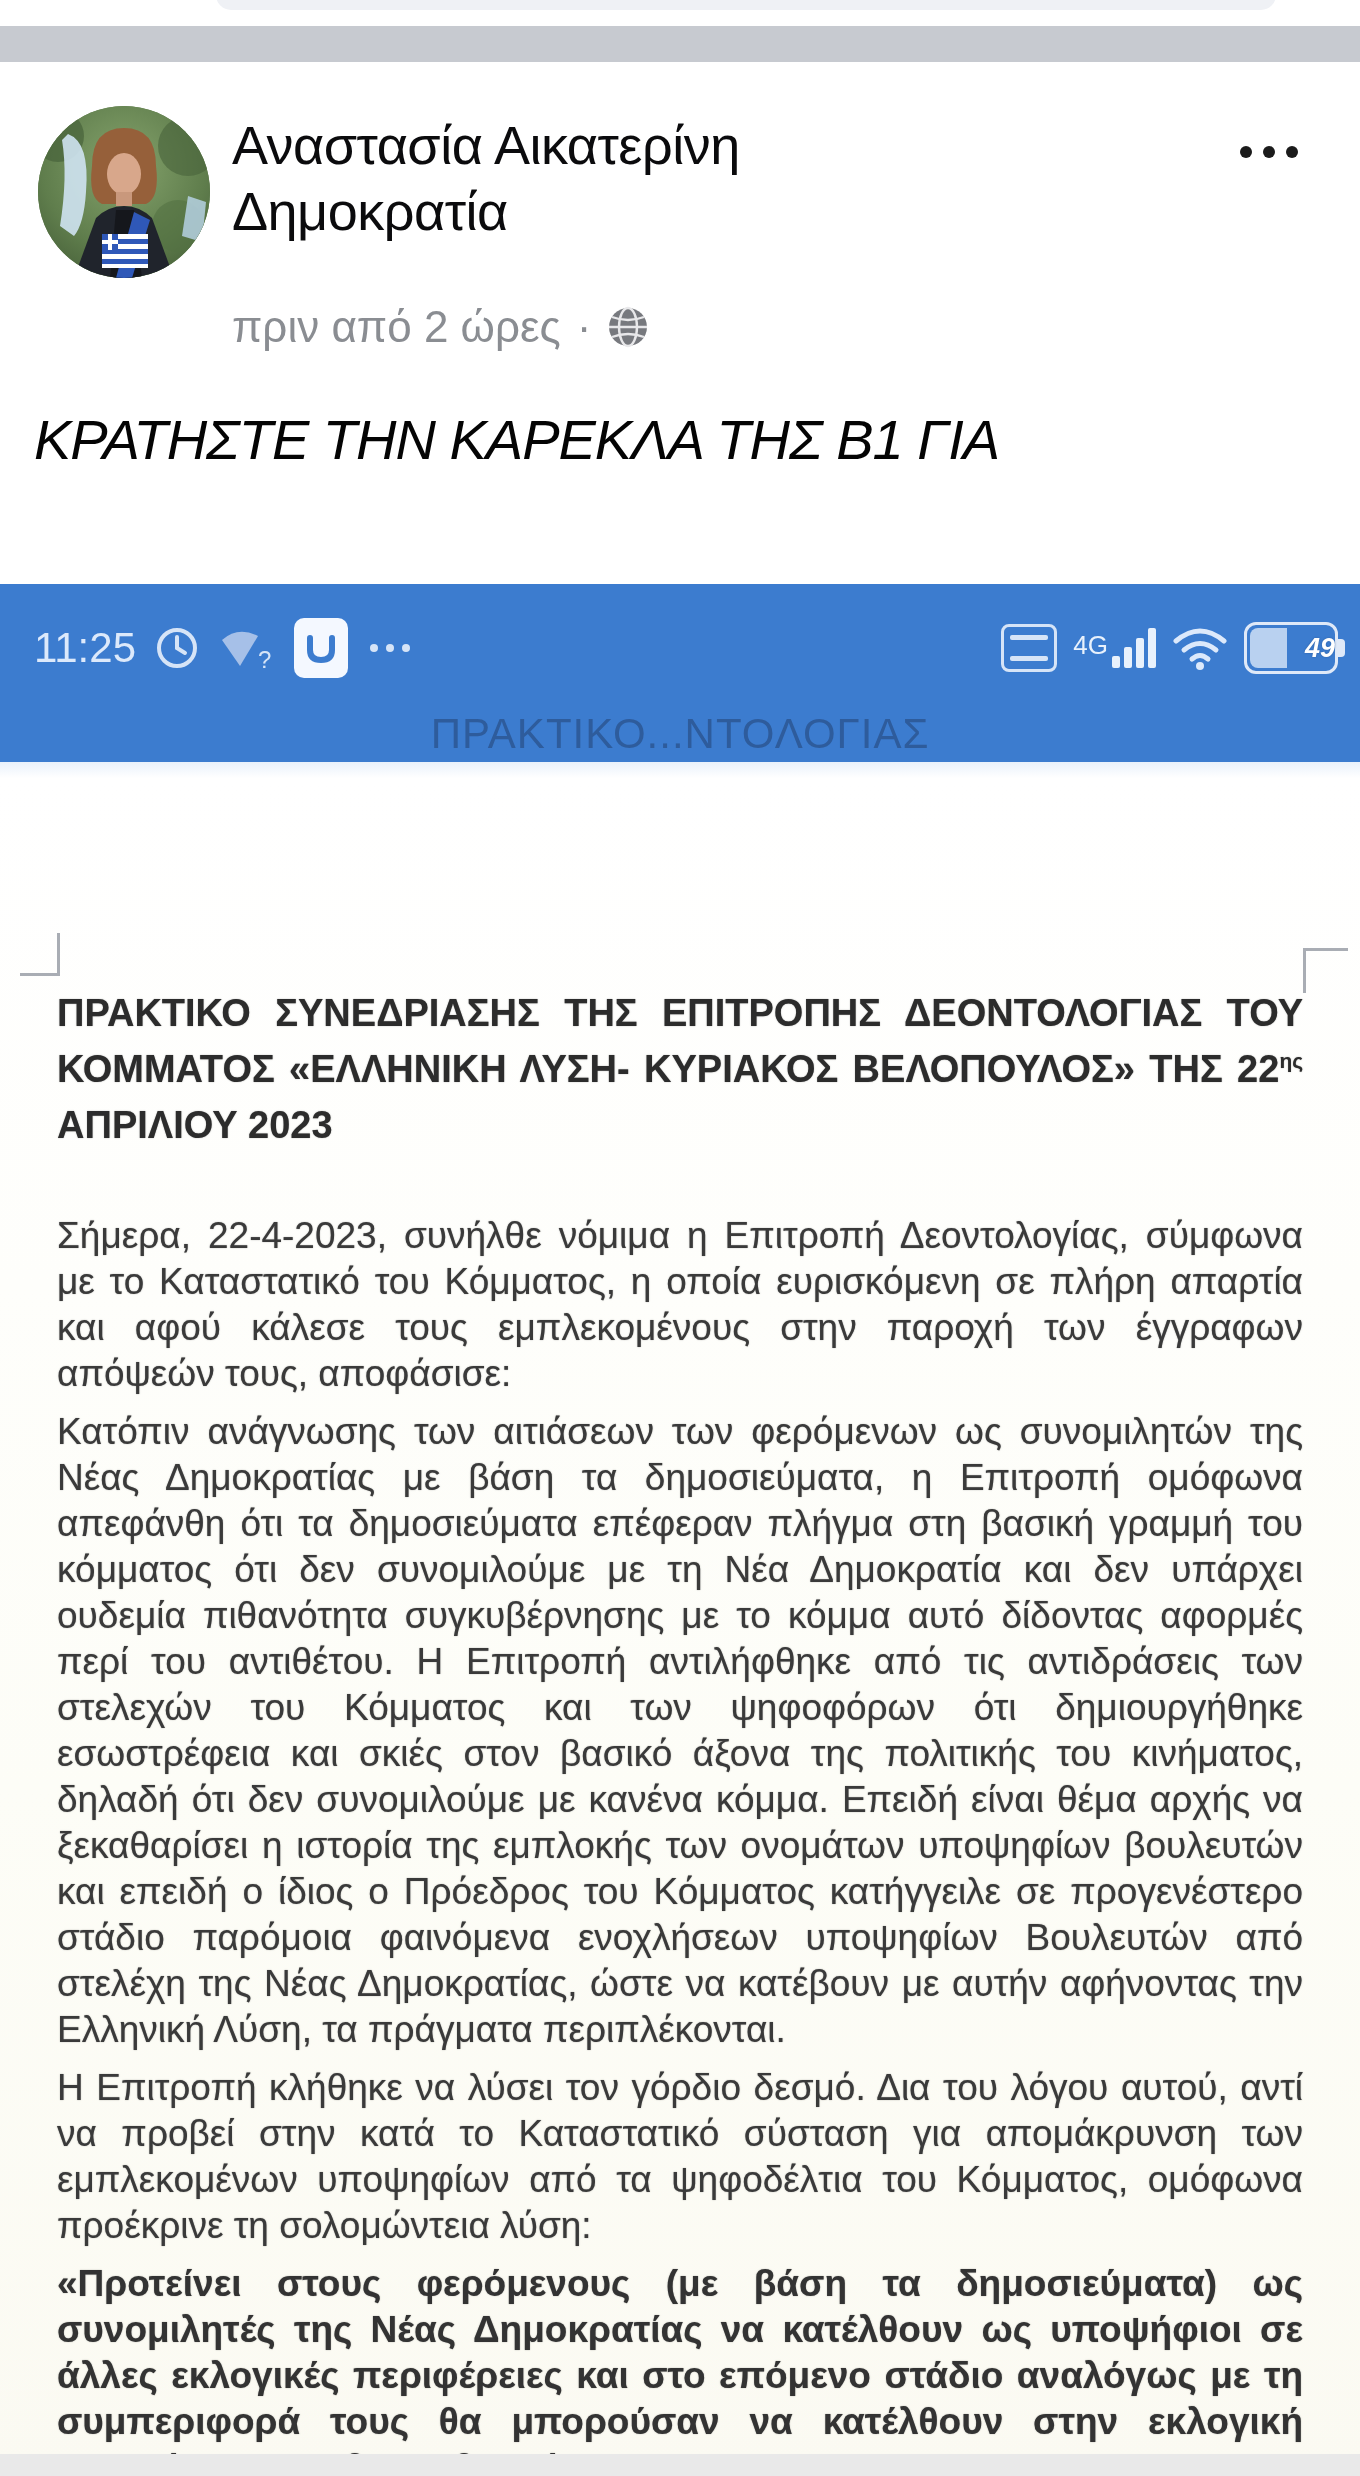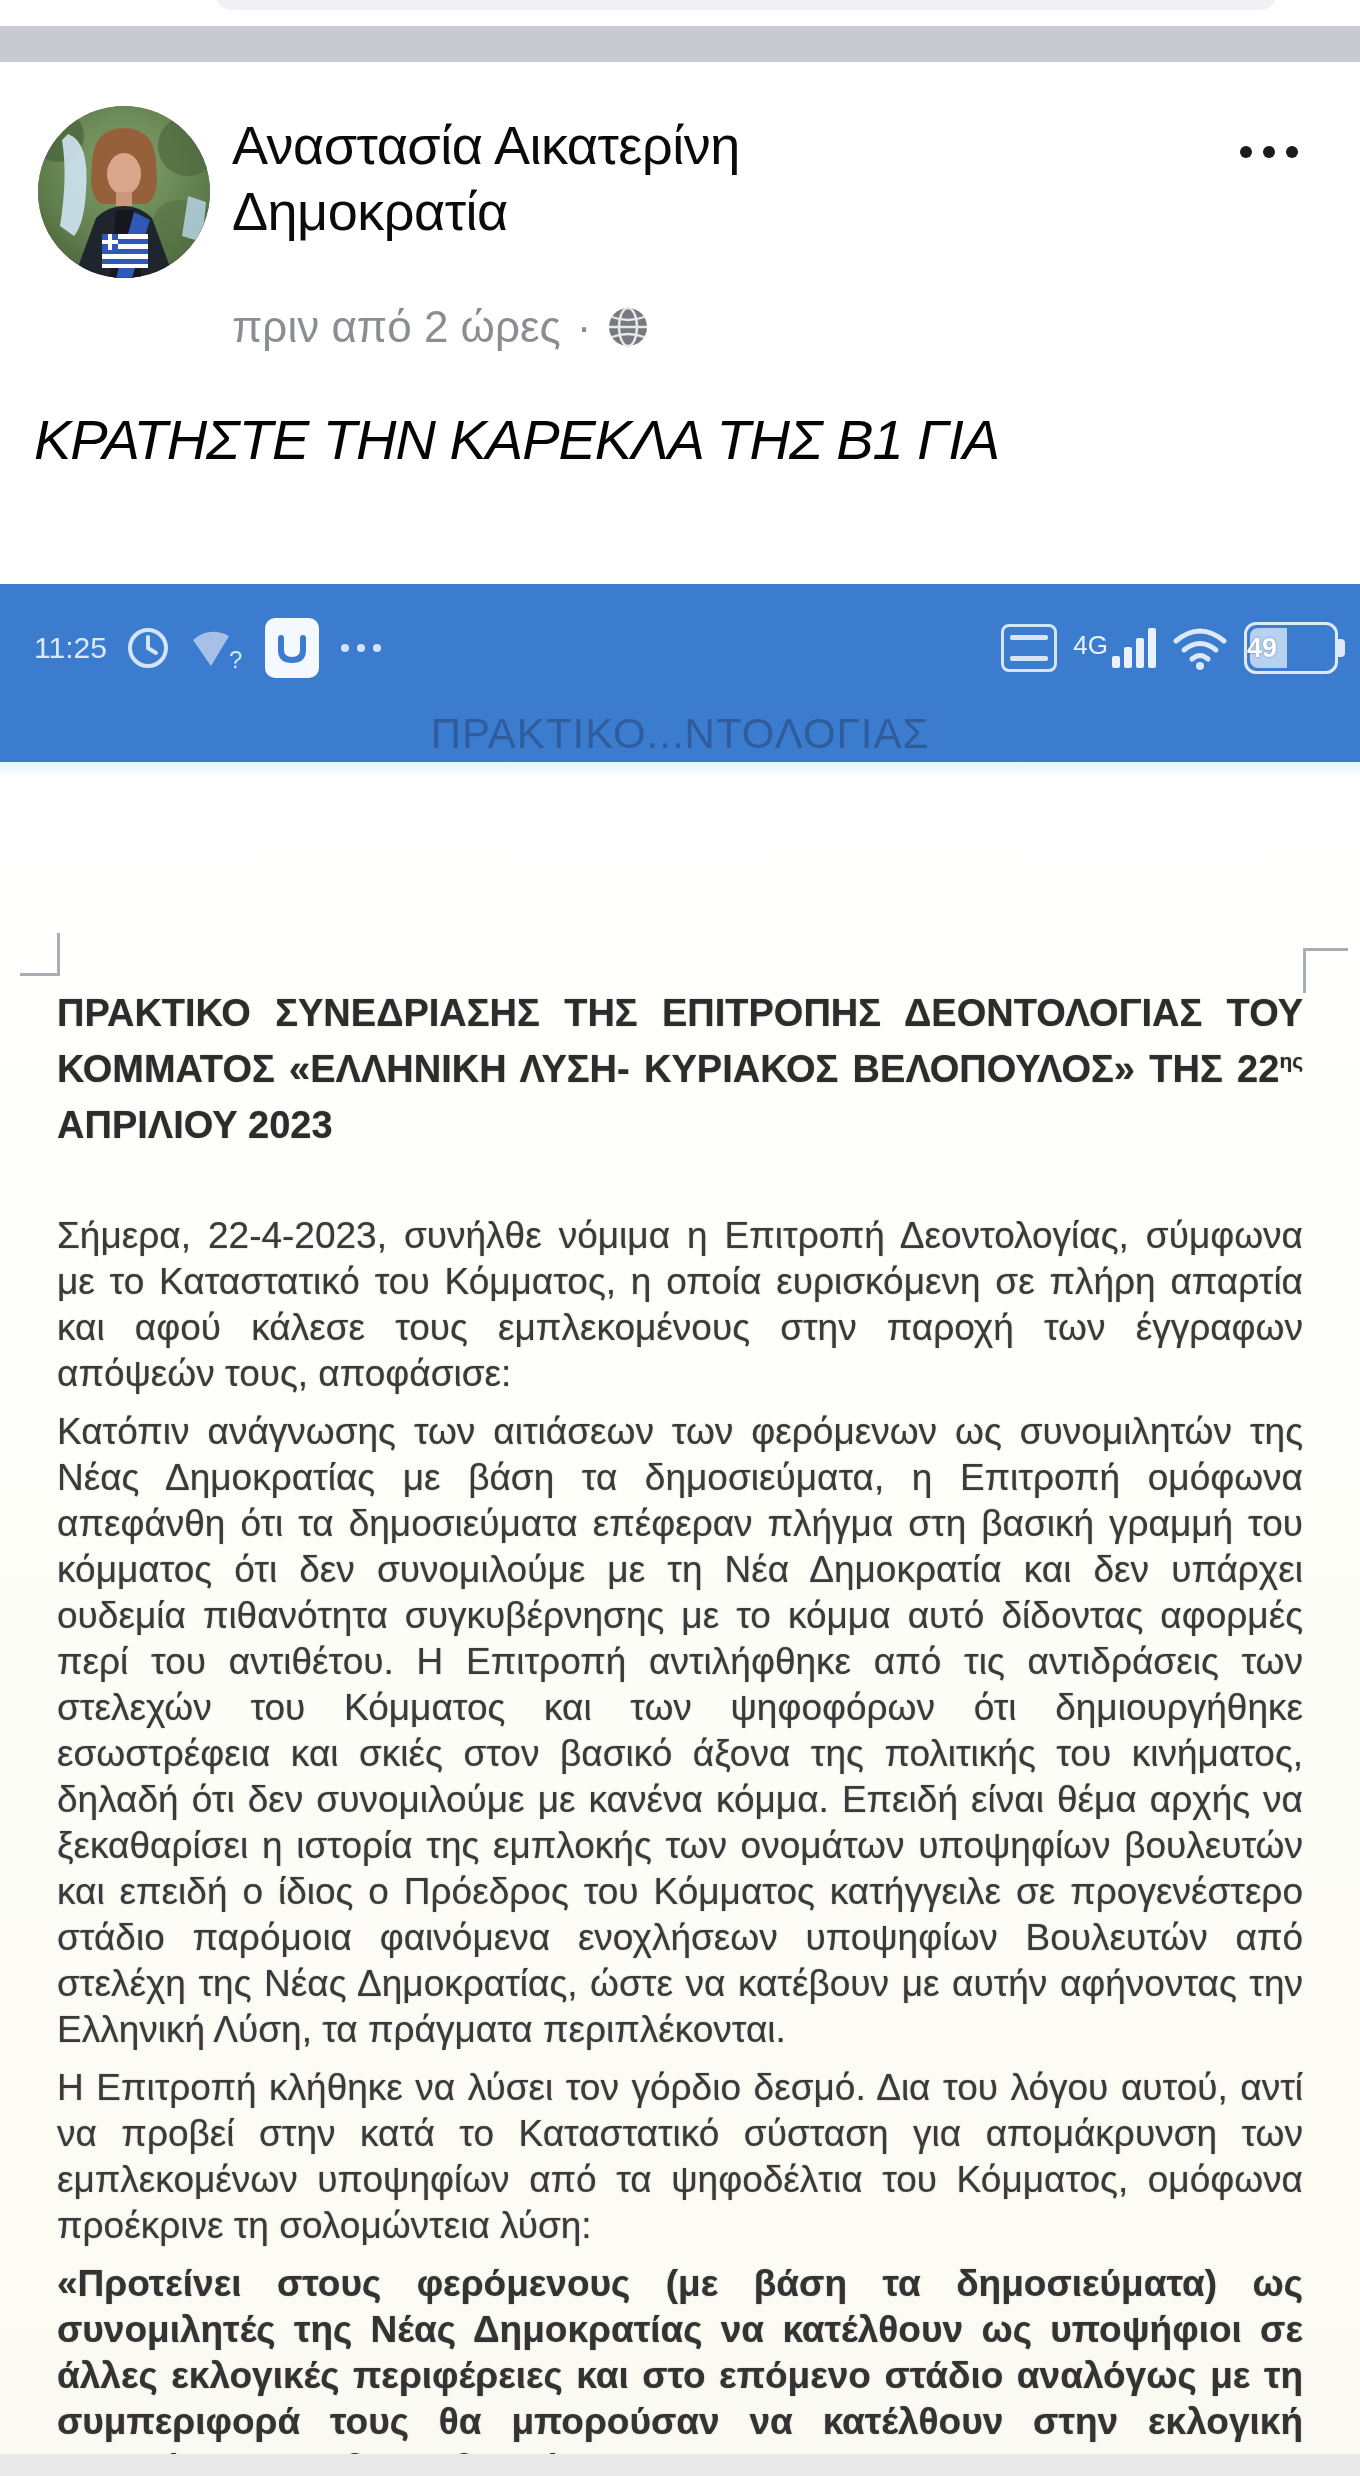--- a/index.html
+++ b/index.html
@@ -20,32 +20,32 @@
   .meta .sep{margin:0 2px;}
 
   
   .post-text{position:absolute;left:34px;top:396px;color:#040404;font-size:56px;line-height:87px;letter-spacing:-1px;font-style:italic;}
   .post-text div{white-space:nowrap;}
 
   
   .phone{position:absolute;left:0;top:584px;width:1360px;height:1892px;overflow:hidden;}
   .status-blue{position:absolute;left:0;top:0;width:100%;height:178px;background:#3c7ccf;}
   .status-row{position:absolute;left:34px;right:22px;top:28px;height:72px;display:flex;align-items:center;color:#dce9fb;}
-  .time{font-size:30px;font-weight:500;letter-spacing:0;}
+  .time{font-size:42px;font-weight:500;letter-spacing:0;}
   .sicon{margin-left:18px;display:flex;align-items:center;}
   .more-dots{margin-left:20px;display:flex;gap:8px;}
   .more-dots i{width:8px;height:8px;border-radius:50%;background:#d6e4f7;display:block;}
   .right-cluster{margin-left:auto;display:flex;align-items:center;gap:16px;}
   .volte{width:50px;height:42px;border:3px solid #d6e4f7;border-radius:8px;position:relative;}
   .volte:before,.volte:after{content:"";position:absolute;left:6px;right:6px;height:5px;background:#d6e4f7;border-radius:2px;}
   .volte:before{top:8px;} .volte:after{bottom:8px;}
   .netlabel{font-size:26px;color:#e8f1fc;margin-right:4px;align-self:flex-start;margin-top:2px;}
   .bars{display:flex;align-items:flex-end;gap:4px;height:40px;}
   .bars i{display:block;width:8px;background:#e8f1fc;border-radius:2px;}
-  .battery{position:relative;width:88px;height:46px;border:3px solid #dfe9f8;border-radius:12px;display:flex;align-items:center;justify-content:flex-start;}
+  .battery{position:relative;width:88px;height:46px;border:3px solid #dfe9f8;border-radius:12px;display:flex;align-items:center;justify-content:flex-end;font-style:italic;}
   .battery .fill{position:absolute;left:3px;top:3px;bottom:3px;width:42%;background:#cfe0f6;border-radius:8px 0 0 8px;opacity:.85;}
   .battery .num{position:relative;font-size:27px;font-weight:700;color:#ffffff;text-shadow:0 0 2px rgba(40,80,140,.7);}
   .battery .nub{position:absolute;right:-10px;top:50%;transform:translateY(-50%);width:7px;height:18px;background:#dfe9f8;border-radius:0 4px 4px 0;}
   .app-title{position:absolute;left:0;right:0;bottom:4px;text-align:center;font-size:42px;color:#2e5c9c;letter-spacing:1px;}
 
   
   .doc-page{position:absolute;left:0;top:178px;width:100%;height:1714px;overflow:hidden;
             background:linear-gradient(#e9f1fb 0px,#ffffff 16px,#fdfdf7 60%,#fbfaf2 100%);}
   .mark{position:absolute;}
   .mark-left{left:20px;top:171px;width:37px;height:40px;border-right:3px solid #a9adb4;border-bottom:3px solid #a9adb4;}

